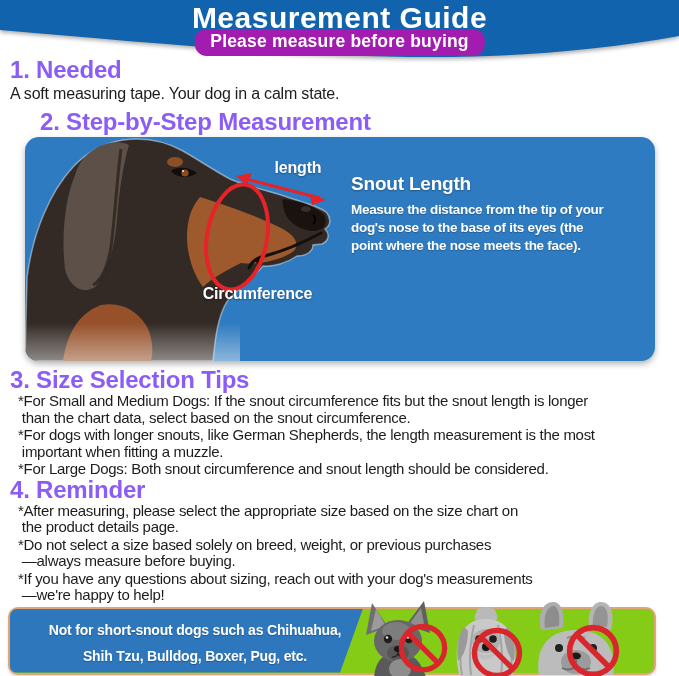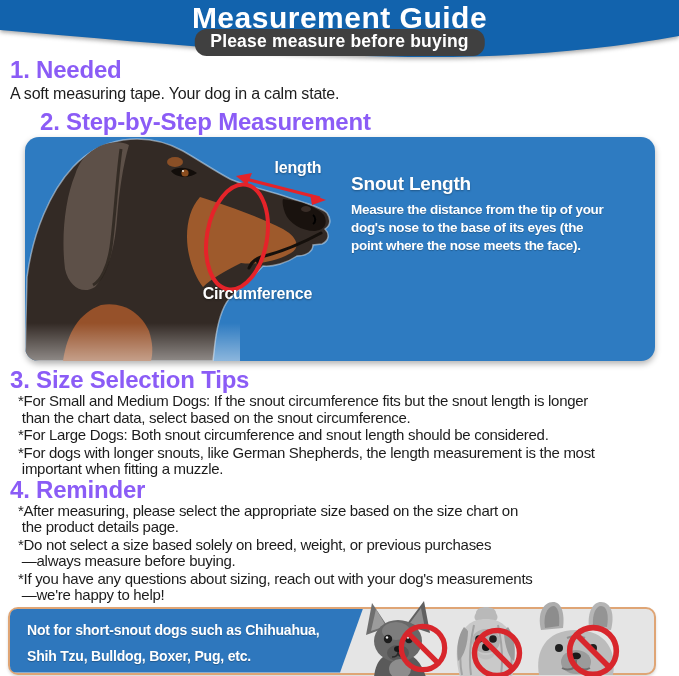--- a/index.html
+++ b/index.html
@@ -5,21 +5,21 @@
   html,body{margin:0;padding:0;background:#ffffff;}
   body{width:679px;height:676px;overflow:hidden;font-family:"Liberation Sans",sans-serif;-webkit-font-smoothing:antialiased;}
   .page{position:relative;width:679px;height:676px;background:#fff;}
 
   
   .header{position:relative;height:56px;}
   .header svg{position:absolute;left:0;top:0;filter:drop-shadow(0 2px 2px rgba(60,60,60,.45));}
   .hdr-title{position:absolute;left:0;top:1px;width:100%;text-align:center;color:#fff;
     font-size:30px;font-weight:bold;letter-spacing:.5px;}
   .hdr-sub{position:absolute;top:29px;left:50%;transform:translateX(-50%);
-    background:#404040;border-radius:12px;padding:2px 16px 4px;color:#fff;
+    background:#a21caf;border-radius:12px;padding:2px 16px 4px;color:#fff;
     font-size:17.5px;font-weight:bold;letter-spacing:.2px;white-space:nowrap;}
 
   
   .sec-h{font-size:24px;line-height:22px;font-weight:bold;color:#8b5cf6;margin:0 0 0 10px;letter-spacing:-.2px;}
   .h1{margin-top:3px;} .h2{margin-top:7px;margin-left:40px;} .h3{margin-top:8px;} .h4{margin-top:1px;}
   .body-p{font-size:16px;line-height:20px;color:#1c1c1c;margin:3px 0 0 10px;letter-spacing:-.2px;}
   .bullets{margin:2px 0 0 18px;font-size:15px;line-height:16.5px;letter-spacing:-.3px;color:#1c1c1c;}
   .bullet{white-space:pre;margin:0 0 1px 0;}
 
   
@@ -31,21 +31,21 @@
   .lbl-length{left:238px;top:22px;width:70px;font-size:16px;}
   .lbl-circ{left:160px;top:148px;width:145px;font-size:16px;}
   .stepcol{position:absolute;left:326px;top:10px;width:300px;color:#fff;}
   .step-h{font-size:19px;font-weight:bold;letter-spacing:-.2px;text-shadow:0 1px 2px rgba(0,0,0,.3);margin:0;}
   .step-p{font-size:13.5px;font-weight:bold;line-height:18px;letter-spacing:-.3px;margin:6px 0 0 0;
     white-space:pre;text-shadow:0 1px 1px rgba(0,0,0,.25);}
   .step-block2{margin-top:26px;}
 
   
   .footer{position:relative;box-sizing:border-box;margin:3px 0 0 8px;width:648px;height:68px;
-    background:#e5e5e5;border:2px solid #dfa575;border-radius:10px;box-shadow:0 2px 3px rgba(0,0,0,.15);}
+    background:#84cc16;border:2px solid #dfa575;border-radius:10px;box-shadow:0 2px 3px rgba(0,0,0,.15);text-align:center;}
   .foot-blue{position:absolute;left:0;top:0;bottom:0;width:353px;background:#2e77bd;
     border-radius:7px 0 0 7px;clip-path:polygon(0 0,100% 0,93.5% 100%,0 100%);}
   .foot-text{padding:8px 0 0 17px;color:#fff;font-size:14px;font-weight:bold;line-height:26px;
     white-space:pre;letter-spacing:-.2px;text-shadow:0 1px 1px rgba(0,0,0,.25);}
   .dogcell{position:absolute;}
   .d-chi{left:352px;top:-8px;}
   .d-shi{left:436px;top:-4px;}
   .d-fre{left:519px;top:-9px;}
   .nosign{position:absolute;z-index:5;}
   .s1{left:387px;top:13px;} .s2{left:460px;top:17px;} .s3{left:555px;top:14px;}
@@ -125,23 +125,23 @@
 dog's nose to the base of its eyes (the
 point where the nose meets the face).</div>
       </div>
     </div>
   </div>
 
   <div class="sec-h h3">3. Size Selection Tips</div>
   <div class="bullets">
     <div class="bullet">*For Small and Medium Dogs: If the snout circumference fits but the snout length is longer
  than the chart data, select based on the snout circumference.</div>
-    <div class="bullet">*For Large Dogs: Both snout circumference and snout length should be considered.</div>
     <div class="bullet">*For dogs with longer snouts, like German Shepherds, the length measurement is the most
  important when fitting a muzzle.</div>
+    <div class="bullet">*For Large Dogs: Both snout circumference and snout length should be considered.</div>
   </div>
 
   <div class="sec-h h4">4. Reminder</div>
   <div class="bullets">
     <div class="bullet">*After measuring, please select the appropriate size based on the size chart on
  the product details page.</div>
     <div class="bullet">*Do not select a size based solely on breed, weight, or previous purchases
  —always measure before buying.</div>
     <div class="bullet">*If you have any questions about sizing, reach out with your dog's measurements
  —we're happy to help!</div>

